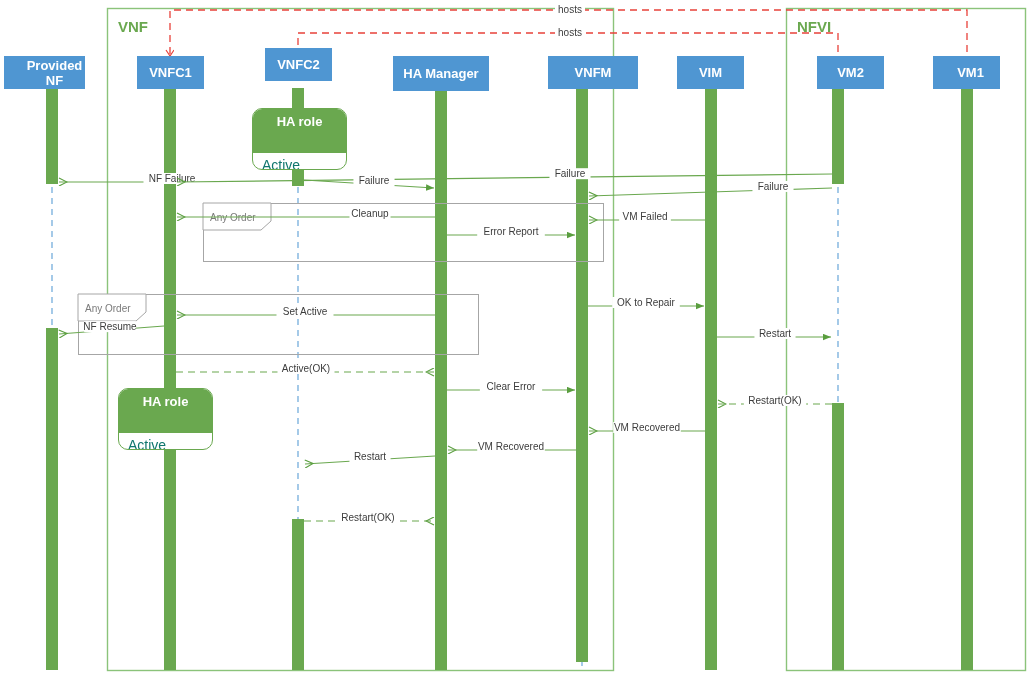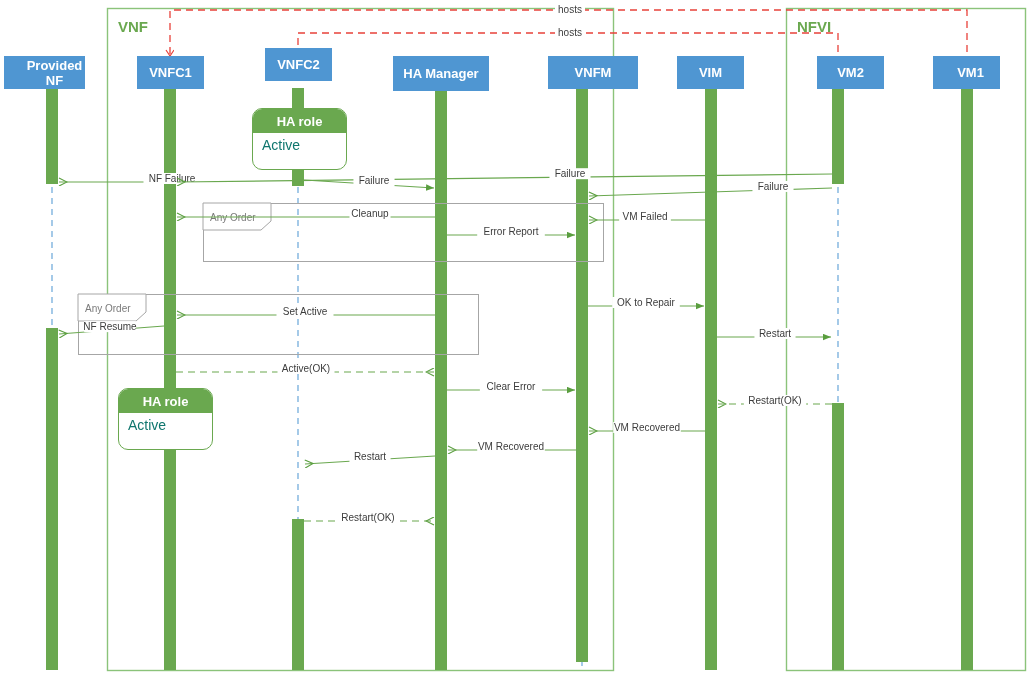--- a/index.html
+++ b/index.html
@@ -11,21 +11,21 @@
   .lifeline-box{position:absolute;background:#4f96d2;border:1px solid #4f96d2;color:#ffffff;
         font-size:13px;font-weight:bold;display:flex;align-items:center;justify-content:center;
         box-sizing:border-box;font-family:"Liberation Sans",sans-serif;text-align:center;}
   .msg-label{fill:#3c3c3c;font-size:10px;font-family:"Liberation Sans",sans-serif;}
   .msg-label-red{fill:#3c3c3c;font-size:10px;font-family:"Liberation Sans",sans-serif;}
   .frag-label{fill:#7a7a7a;font-size:10px;font-family:"Liberation Sans",sans-serif;}
 
   .note{position:absolute;border:1px solid #6aa84f;border-radius:10px;overflow:hidden;background:#ffffff;
         box-sizing:border-box;}
   .note-title{background:#6aa84f;color:#ffffff;font-weight:bold;font-size:13px;text-align:center;
-        padding:5px 0 4px 0;font-family:"Liberation Sans",sans-serif;}
+        padding:5px 0 24px 0;font-family:"Liberation Sans",sans-serif;}
   .note-body{color:#0f766e;font-size:14px;padding:4px 0 6px 9px;font-family:"Liberation Sans",sans-serif;}
 </style>
 </head>
 <body>
 
 <div id="canvas">
   <svg id="diagram" viewBox="0 0 1033 676">
     <defs>
       <marker id="arrow-solid" markerWidth="9" markerHeight="9" refX="8" refY="3.2" orient="auto" markerUnits="userSpaceOnUse">
         <path d="M0,0 L8,3.2 L0,6.4 z" fill="#5a9e3f"></path>

